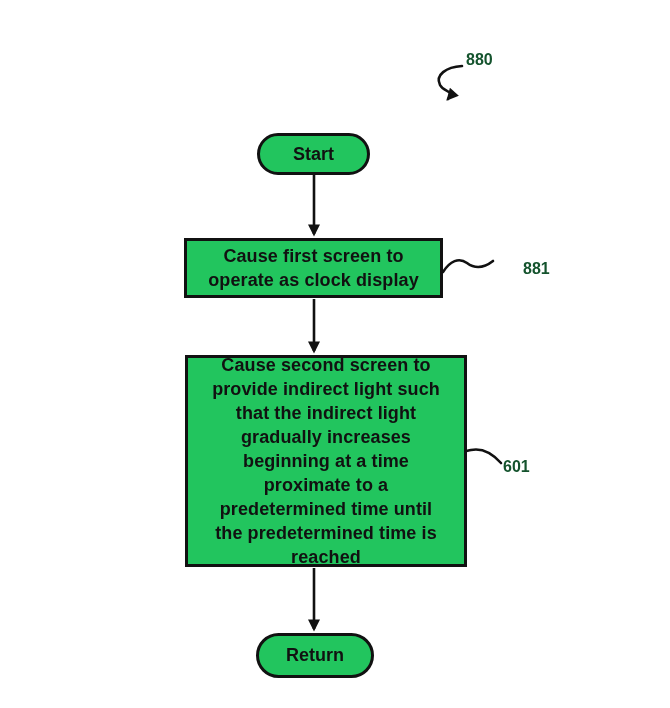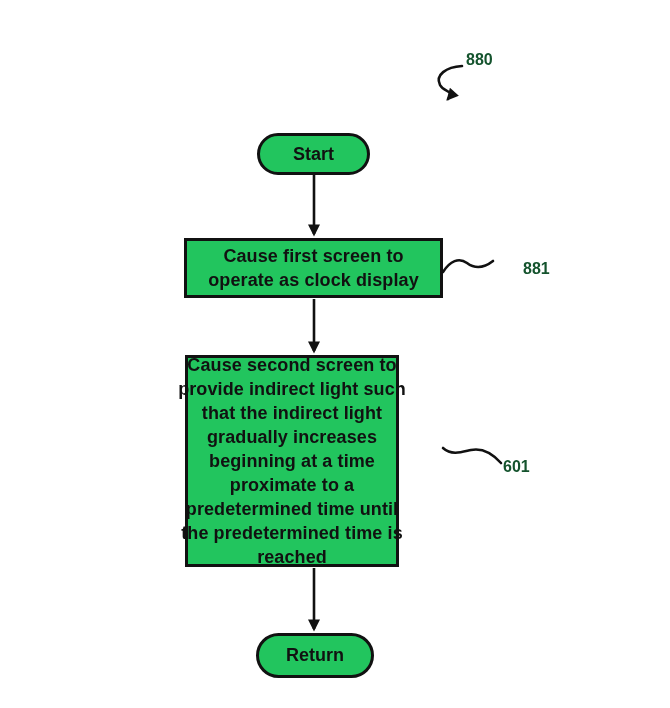--- a/index.html
+++ b/index.html
@@ -44,21 +44,21 @@
     font-size: 18px;
   }
   .start-node   { left: 257px; top: 133px; width: 113px; height: 42px; }
   .return-node  { left: 256px; top: 633px; width: 118px; height: 45px; justify-content: center; }
   .process {
     font-size: 18px;
     line-height: 24px;
     letter-spacing: 0.1px;
   }
   .box-881 { left: 184px; top: 238px; width: 259px; height: 60px; }
-  .box-882 { left: 185px; top: 355px; width: 214px; height: 212px; align-items: center; }
+  .box-882 { left: 185px; top: 355px; width: 282px; height: 212px; align-items: center; }
   .ref-label {
     position: absolute;
     color: #14532d;
     font-weight: bold;
     font-size: 16px;
     line-height: 19px;
   }
   .ref-880 { left: 466px; top: 50px; }
   .ref-881 { left: 510px; top: 259px; margin-left: 13px; }
   .ref-882 { left: 503px; top: 457px; }

